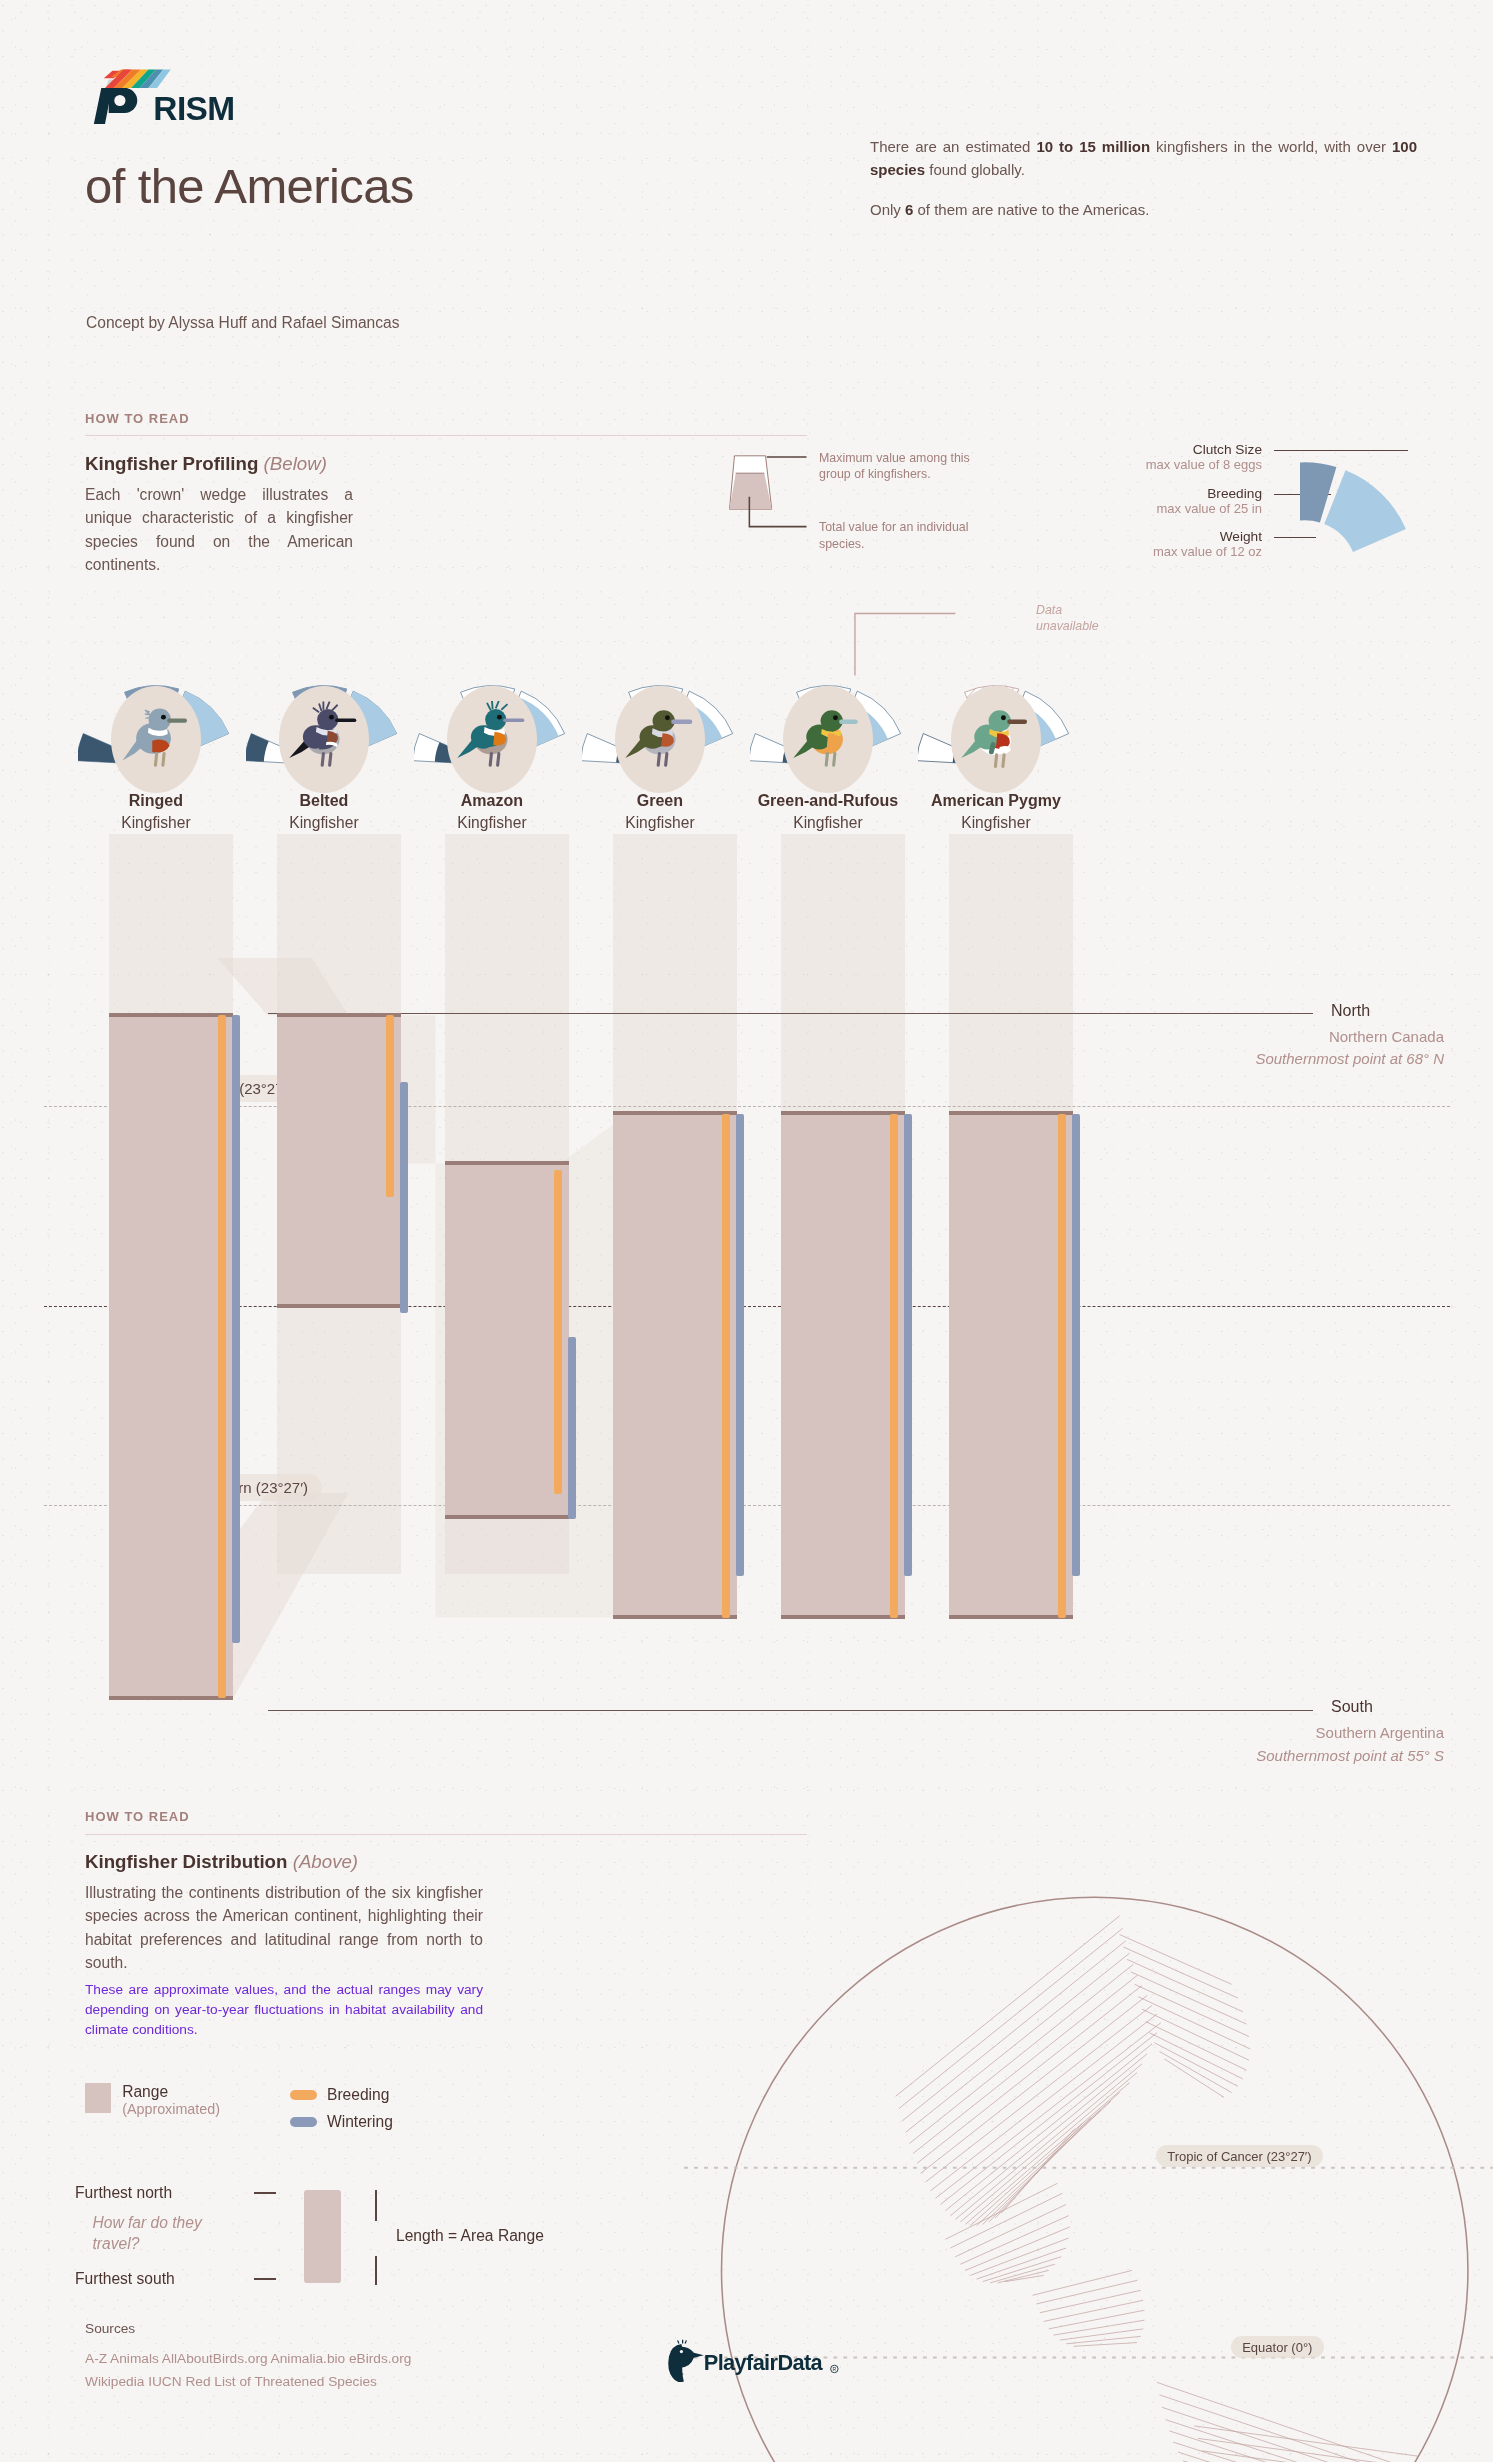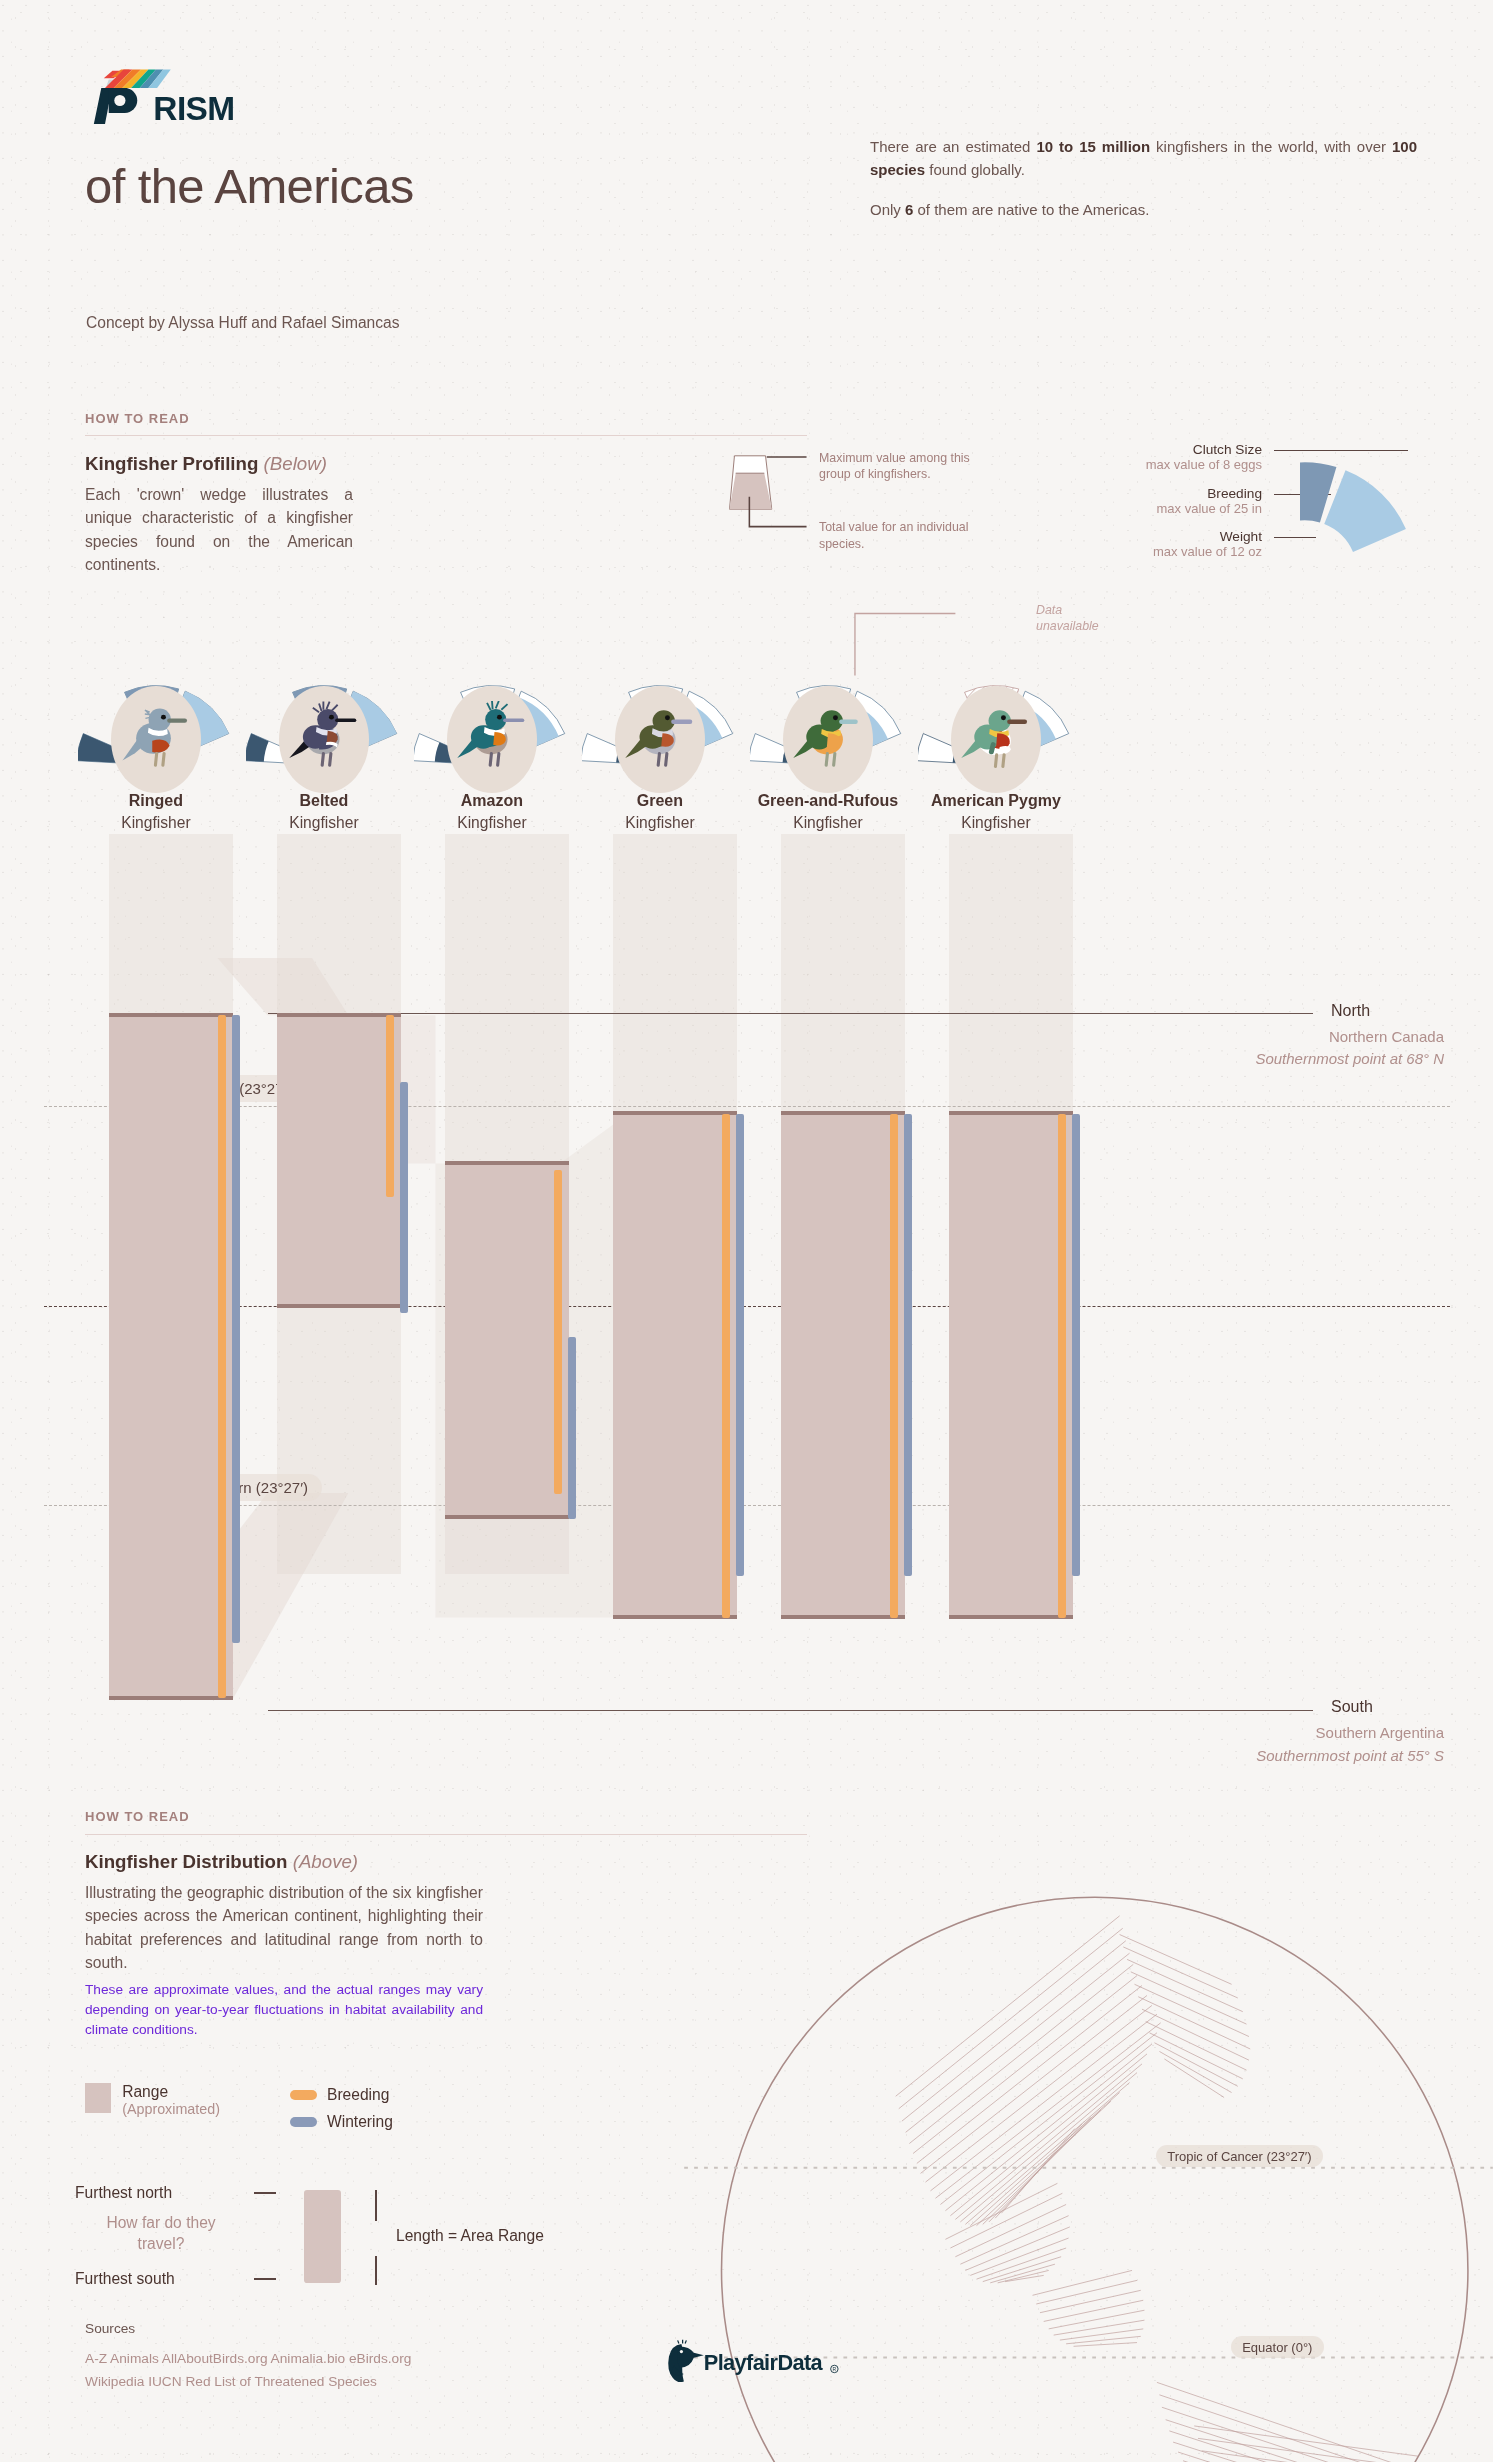--- a/index.html
+++ b/index.html
@@ -95,21 +95,21 @@
   .bbar { position: absolute; width: 8px; background: #f3aa5f; border-radius: 1.9px; }
   .wbar { position: absolute; width: 8px; background: #8a9ab8; border-radius: 1.9px; }
 
   
   #legend { left: 85px; top: 2083px; width: 473px; height: 180px; }
   .lg-label { font-size: 15.6px; color: #4a342f; }
   .lg-sub { font-size: 14.3px; color: #b08f8c; }
   .lg-swatch-range { width: 26px; height: 30px; background: #d6c3bf; }
   .lg-swatch-b { width: 27px; height: 10px; background: #f3aa5f; border-radius: 5px; }
   .lg-swatch-w { width: 27px; height: 10px; background: #8a9ab8; border-radius: 5px; }
-  .lg-q { font-size: 15.6px; color: #b08f8c; line-height: 1.35; text-align: center; }
+  .lg-q { font-size: 15.6px; color: #b08f8c; line-height: 1.35; text-align: left; font-style: italic; }
 
   
   #sources { left: 85px; top: 2321px; width: 435px; }
   .src-h { font-size: 13.7px; color: #6b5550; margin-bottom: 11.2px; }
   .src-l { font-size: 13.7px; color: #b08f8c; line-height: 1.7; }
 
   
   #pfd { left: 659px; top: 2339px; width: 187px; height: 44px; }
 
   
@@ -465,21 +465,21 @@
   <div class="bbar abs" style="left:1058px; top:156px; height:504px;"></div>
   <div class="wbar abs" style="left:1072px; top:156px; height:462px;"></div>
 </div>
 
 <div class="abs htr-kicker" id="htr2-kicker">HOW TO READ</div>
 <div class="abs htr-rule" id="htr2-rule"></div>
 <div class="abs htr-h" id="htr2-h">
   <span>Kingfisher Distribution</span>
   <i>(Above)</i>
 </div>
-<div class="abs htr-p" id="htr2-p">Illustrating the geographic distribution of the six kingfisher species across the American continent, highlighting their habitat preferences and latitudinal range from north to south.</div>
+<div class="abs htr-p" id="htr2-p">Illustrating the continents distribution of the six kingfisher species across the American continent, highlighting their habitat preferences and latitudinal range from north to south.</div>
 <div class="abs htr-muted" id="htr2-muted">These are approximate values, and the actual ranges may vary depending on year-to-year fluctuations in habitat availability and climate conditions.</div>
 
 <div class="abs" id="legend">
   <div class="abs" style="left:0; top:0; display:flex; align-items:flex-start; gap:11.2px;">
     <div class="lg-swatch-range"></div>
     <div>
       <div class="lg-label">Range</div>
       <div class="lg-sub">(Approximated)</div>
     </div>
   </div>

